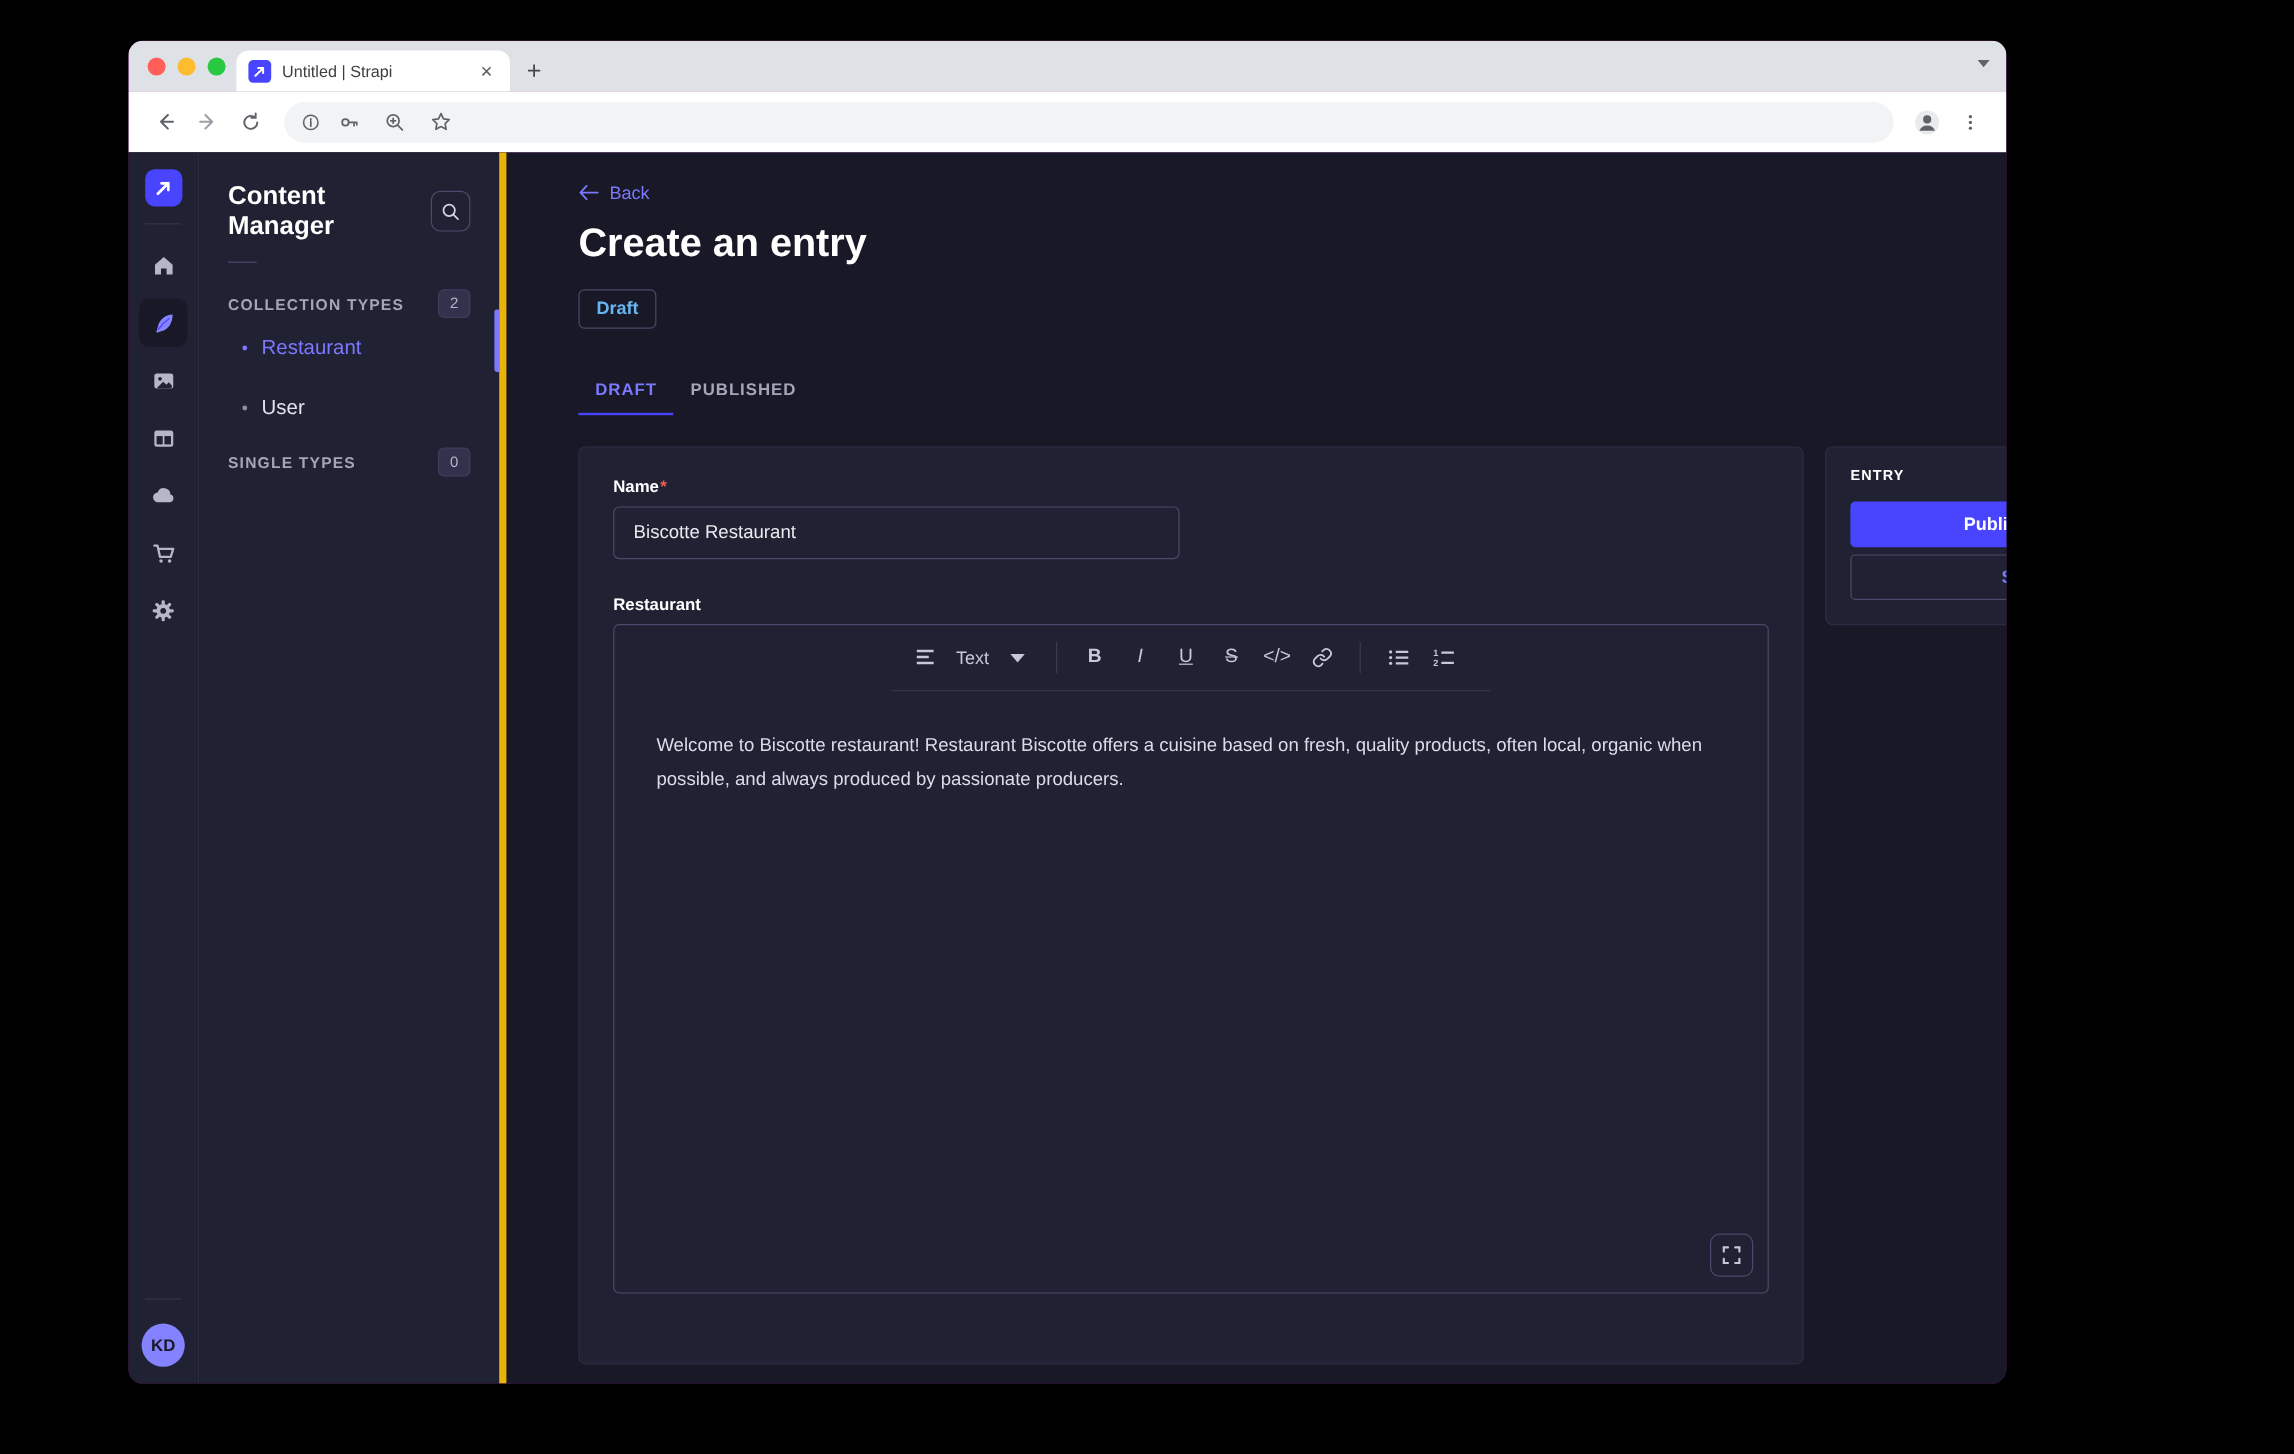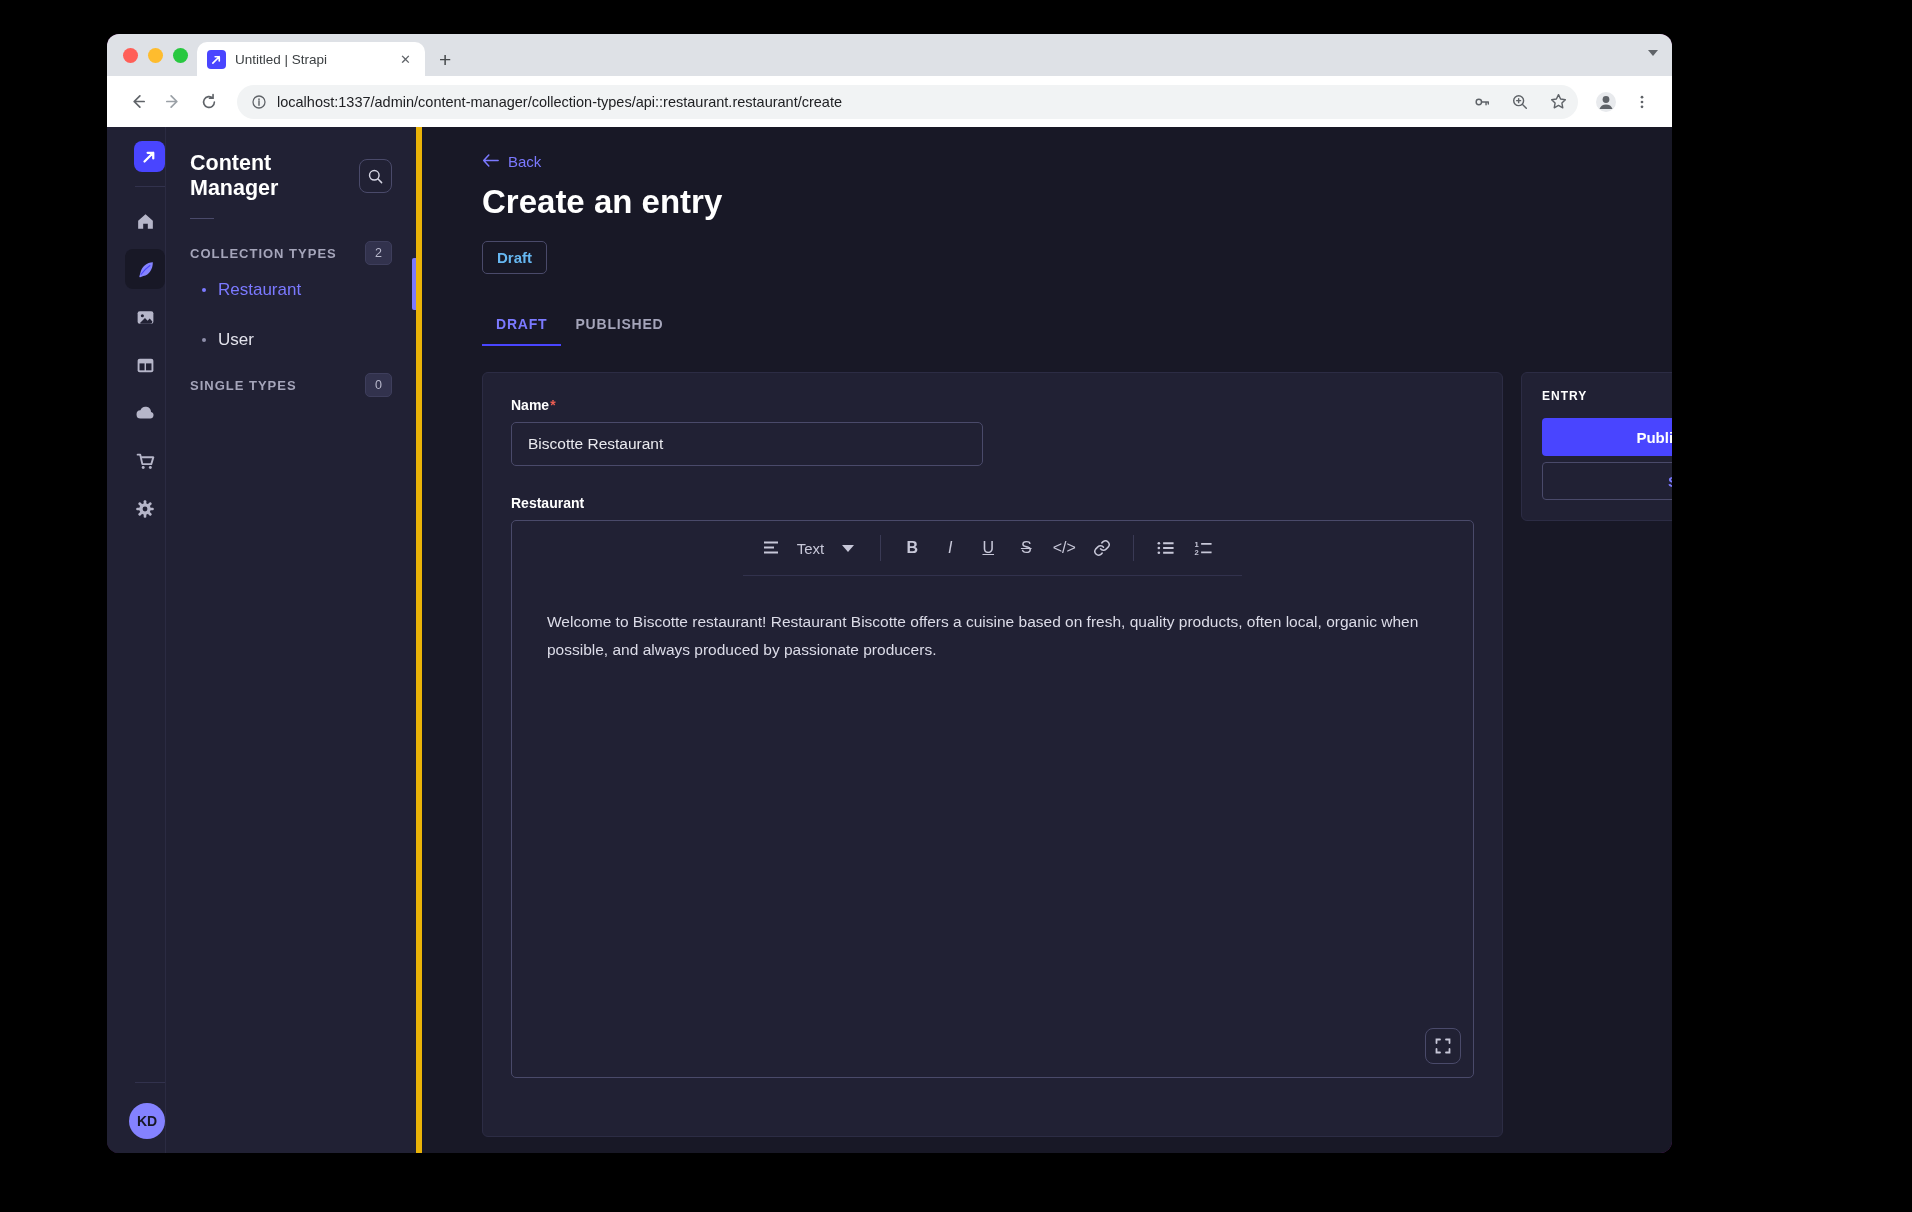--- a/index.html
+++ b/index.html
@@ -26,21 +26,21 @@
   .toolbar { height:51px; background:#fff; display:flex; align-items:center; padding:0 14px; gap:4px; }
   .navbtn { width:32px; height:32px; display:flex; align-items:center; justify-content:center; border-radius:50%; }
   .urlbar { flex:1; height:34px; background:#f1f3f4; border-radius:17px; margin:0 8px;
             display:flex; align-items:center; padding:0 6px 0 14px; gap:10px; }
   .url-text { font-size:14.5px; color:#202124; flex:1; white-space:nowrap; overflow:hidden; }
   .urlbar .mini { width:28px; height:28px; display:flex; align-items:center; justify-content:center; }
 
   
   .app { position:absolute; top:93px; left:0; right:0; bottom:0; display:flex; background:#181826; }
 
-  .mainnav { width:59px; background:#212134; border-right:1px solid #2b2b42; display:flex; flex-direction:column; align-items:flex-end; padding:14px 0 14px; flex:0 0 auto; }
+  .mainnav { width:59px; background:#212134; border-right:1px solid #2b2b42; display:flex; flex-direction:column; align-items:center; padding:14px 0 14px; flex:0 0 auto; }
   .logo { width:31px; height:31px; border-radius:8px; background:#4945ff; display:flex; align-items:center; justify-content:center; }
   .nav-div { width:30px; height:1px; background:#32324d; margin:14px 0 10px; }
   .nav-ic { width:40px; height:40px; margin:4px 0; border-radius:8px; display:flex; align-items:center; justify-content:center; }
   .nav-ic.active { background:#181826; }
   .nav-spacer { flex:1; }
   .avatar { width:36px; height:36px; border-radius:50%; background:#8482ff; color:#181826; font-weight:bold; font-size:14px;
             display:flex; align-items:center; justify-content:center; margin-top:10px; }
 
   .subnav { width:256px; background:#212134; border-right:6px solid #eab308; position:relative; flex:0 0 auto; }
   .subnav-head { padding:24px 24px 0; display:flex; align-items:center; justify-content:space-between; }
@@ -153,21 +153,20 @@
           <path d="M16 10 a6 6 0 1 1 -1.8-4.3 M14.5 1.8 v4 h-4" stroke="#5f6368" stroke-width="1.8" fill="none" stroke-linecap="round"></path>
         </svg>
     </div>
     <div class="urlbar">
       <span>
         <svg width="16" height="16" viewBox="0 0 20 20">
             <circle cx="10" cy="10" r="7.5" stroke="#5f6368" stroke-width="1.6" fill="none"></circle>
             <path d="M10 9 v5 M10 6.2 v1.4" stroke="#5f6368" stroke-width="1.8" stroke-linecap="round"></path>
           </svg>
       </span>
-      <span class="url-text">localhost:1337/admin/content-manager/collection-types/api::restaurant.restaurant/create</span>
       <span class="mini">
         <svg width="18" height="18" viewBox="0 0 20 20">
             <circle cx="6.5" cy="10" r="3" stroke="#5f6368" stroke-width="1.6" fill="none"></circle>
             <path d="M9.5 10 H17 M14.5 10 v3 M17 10 v2.2" stroke="#5f6368" stroke-width="1.6" fill="none" stroke-linecap="round"></path>
           </svg>
       </span>
       <span class="mini">
         <svg width="18" height="18" viewBox="0 0 20 20">
             <circle cx="8.5" cy="8.5" r="5.5" stroke="#5f6368" stroke-width="1.6" fill="none"></circle>
             <path d="M8.5 6.3 v4.4 M6.3 8.5 h4.4 M12.8 12.8 L17 17" stroke="#5f6368" stroke-width="1.6" stroke-linecap="round"></path>

